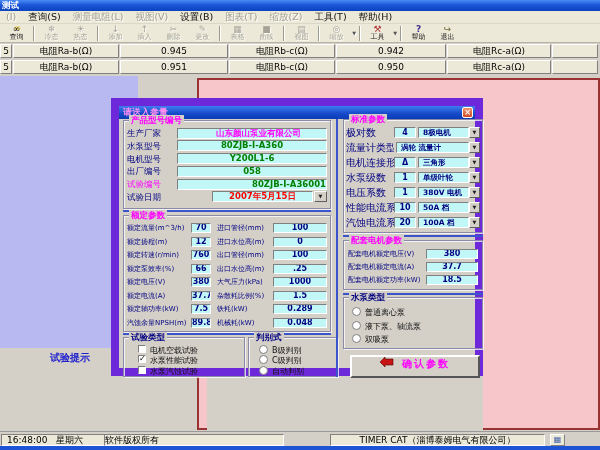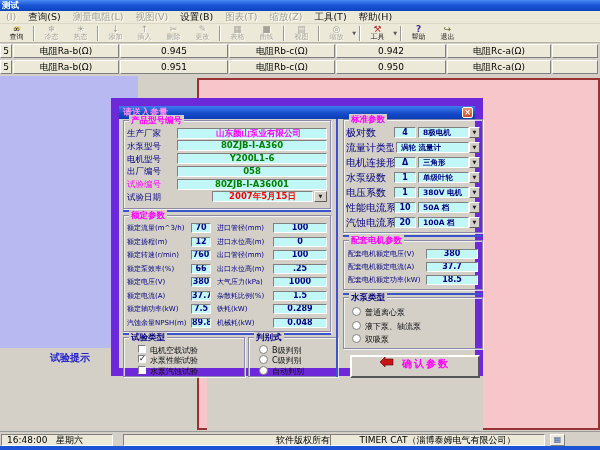--- a/index.html
+++ b/index.html
@@ -72,21 +72,21 @@
   #hsep1{left:4px;top:104px;width:208px}
   #hsep2{left:4px;top:227px;width:208px}
   #hsep3{left:224px;top:129px;width:140px}
   #hsep4{left:224px;top:187px;width:140px}
   #vsep{position:absolute;left:217px;top:13px;width:2px;height:258px;background:#3a55cc}
   #confirm-btn{position:absolute;left:231px;top:249px;width:130px;height:23px;background:#d4d0c8;border:2px solid;border-color:#fff #555 #555 #fff;display:flex;align-items:flex-start;justify-content:center;gap:8px}
   #confirm-lbl{color:#ff00ff;font-weight:bold;font-size:10px;letter-spacing:2px}
   
   .sseg{position:absolute;top:434px;height:12px;border:1px solid;border-color:#808080 #fff #fff #808080;background:#ece9d8;font-size:9px;line-height:10px;overflow:hidden;white-space:nowrap}
   #sseg1{left:1px;width:112px;padding-left:5px}
-  #sseg2{left:123px;width:208px;text-align:right}
+  #sseg2{left:104px;width:180px;text-align:left}
   #sseg3{left:330px;width:215px;text-align:center}
   #sicon{position:absolute;left:550px;top:434px;width:15px;height:12px;background:#ece9d8;border:1px solid;border-color:#fff #808080 #808080 #fff;font-size:8px;line-height:10px;text-align:center;color:#3a5aa8}
   #bluebar{position:absolute;left:0;top:446px;width:600px;height:4px;background:#1e53d6}
   #sline{position:absolute;left:0;top:431px;width:600px;height:1px;background:#9a9a9a}
 </style>
 </head>
 <body>
 
 <div id="screen">
   <div id="titlebar">
@@ -211,21 +211,21 @@
         <div class="prow">
           <span class="pl" style="color: rgb(0, 0, 128);">电机型号</span>
           <div class="inp pv" style="color: rgb(0, 128, 0);">Y200L1-6</div>
         </div>
         <div class="prow">
           <span class="pl" style="color: rgb(0, 0, 128);">出厂编号</span>
           <div class="inp pv" style="color: rgb(0, 128, 0);">058</div>
         </div>
         <div class="prow">
           <span class="pl" style="color: rgb(255, 0, 255);">试验编号</span>
-          <div class="inp pv" style="color: rgb(0, 128, 0);">80ZJB-I-A36001</div>
+          <div class="inp pv" style="color: rgb(0, 128, 0); text-align: right;">80ZJB-I-A36001</div>
         </div>
         <div class="prow">
           <span class="pl" style="color: rgb(0, 0, 128);">试验日期</span>
           <div class="inp pv" style="color: rgb(255, 0, 0); margin-left: 35px;">2007年5月15日</div>
           <div class="abtn parr">▼</div>
         </div>
       </div>
     <div class="hsep" id="hsep1"></div>
     <div class="grp" id="grp-rated">
       <span class="gt m">额定参数</span>

